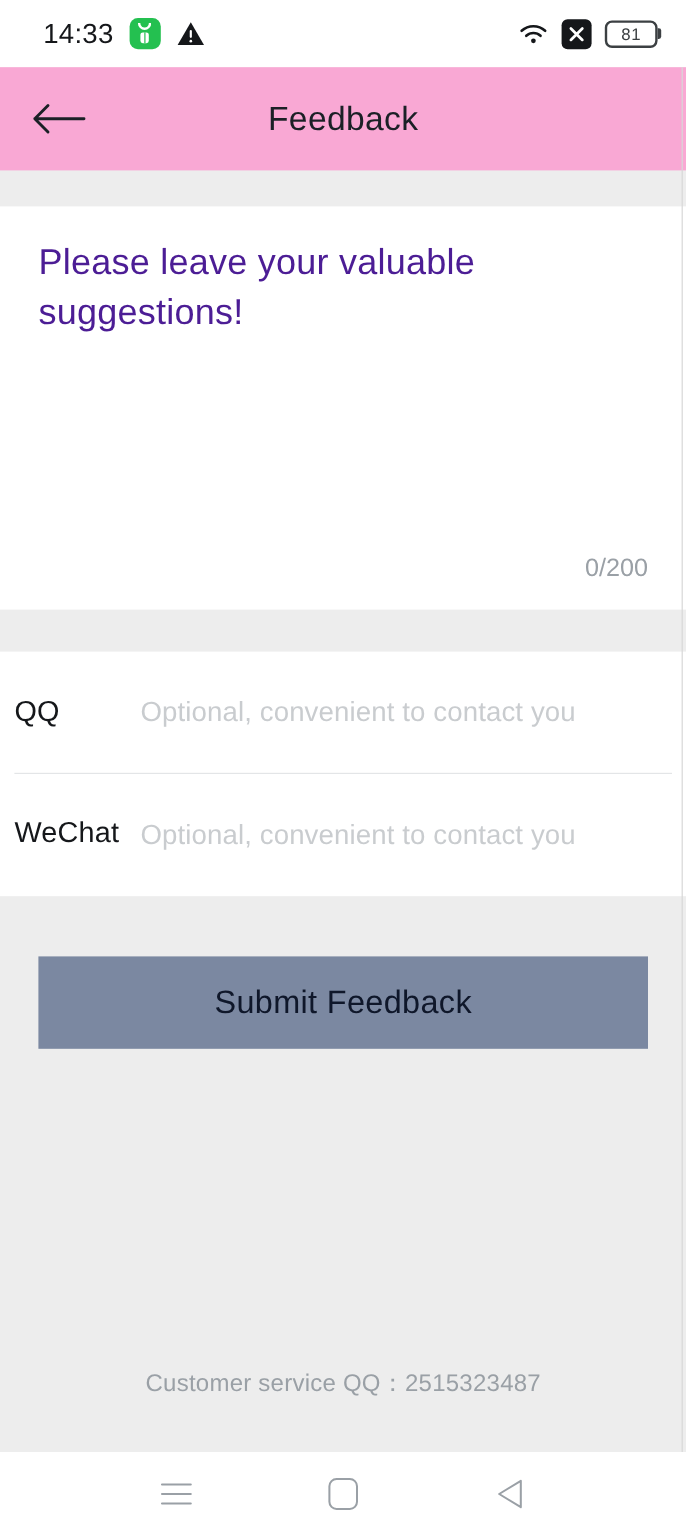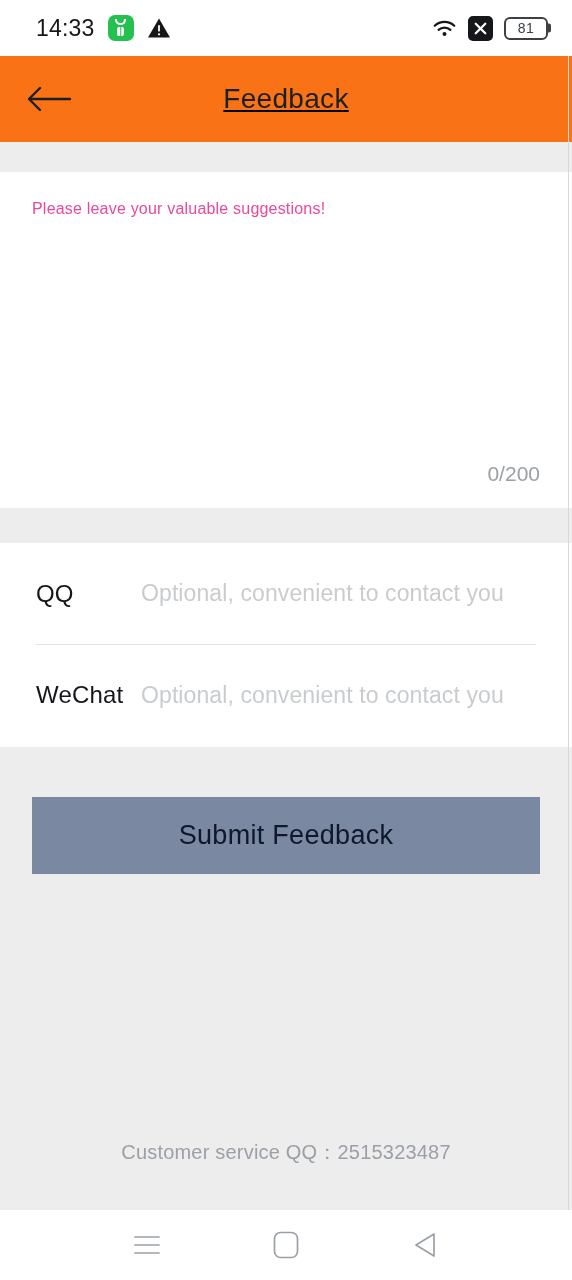--- a/index.html
+++ b/index.html
@@ -57,24 +57,23 @@
   }
   .battery::after{
     content:""; position:absolute; right:-5px; top:50%; transform:translateY(-50%);
     width:3px; height:9px; background:#3c4043; border-radius:0 2px 2px 0;
   }
   .battery span { font-size:14px; color:#3c4043; letter-spacing:.5px; }
 
   
   .navbar {
     height:86px; flex:0 0 86px;
-    background:#f97316;
+    background:#f9a8d4;
     display:flex; align-items:center;
     position:relative;
-    text-decoration:underline;
   }
   .back-btn {
     position:absolute; left:18px; top:50%; transform:translateY(-50%);
     width:62px; height:62px;
     display:flex; align-items:center; justify-content:center;
     cursor:pointer;
   }
   .back-btn svg { width:46px; height:30px; display:block; }
   .nav-title {
     width:100%; text-align:center;
@@ -88,29 +87,29 @@
 
   
   .card { background:#ffffff; }
   .ta-card {
     flex:0 0 336px;
     position:relative;
     padding:26px 32px 0 32px;
     display:flex; flex-direction:column;
   }
   .ta-placeholder {
-    font-size:16px; color:#ec4899; letter-spacing:.2px; line-height:1.4;
+    font-size:30px; color:#4c1d95; letter-spacing:.2px; line-height:1.4;
   }
   .counter {
     position:absolute; right:32px; bottom:22px;
     font-size:21px; color:#9aa0a6;
   }
 
   
-  .contact-card { flex:0 0 204px; padding:0 36px; }
+  .contact-card { flex:0 0 204px; padding:0 12px; }
   .contact-row {
     height:101px;
     display:flex; align-items:center;
   }
   .contact-row + .contact-row { border-top:1px solid #e3e5e7; }
   .contact-label {
     font-size:24px; color:#15171a; font-weight:500;
     min-width:105px; letter-spacing:.2px;
   }
   .contact-input {

